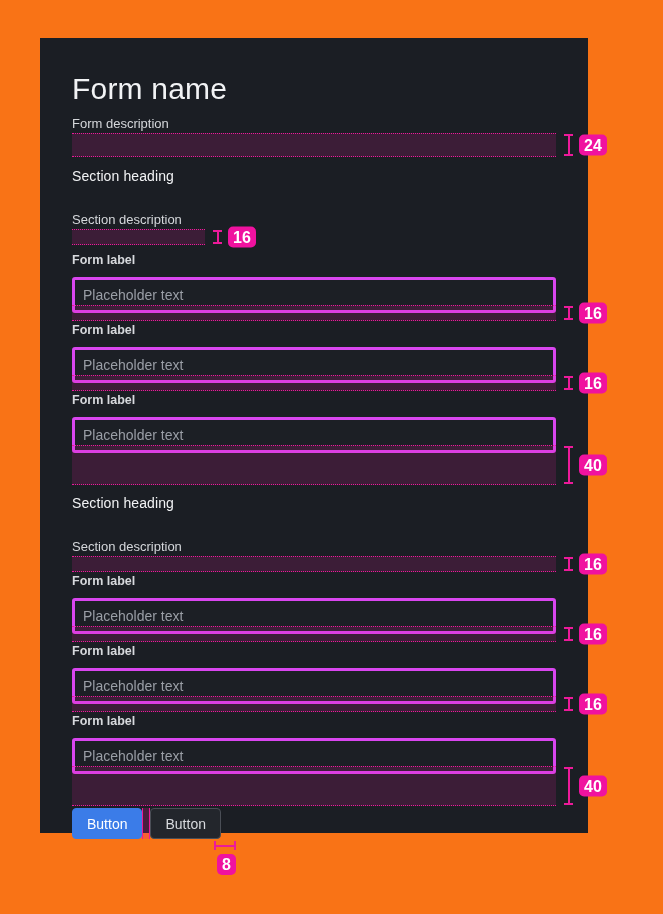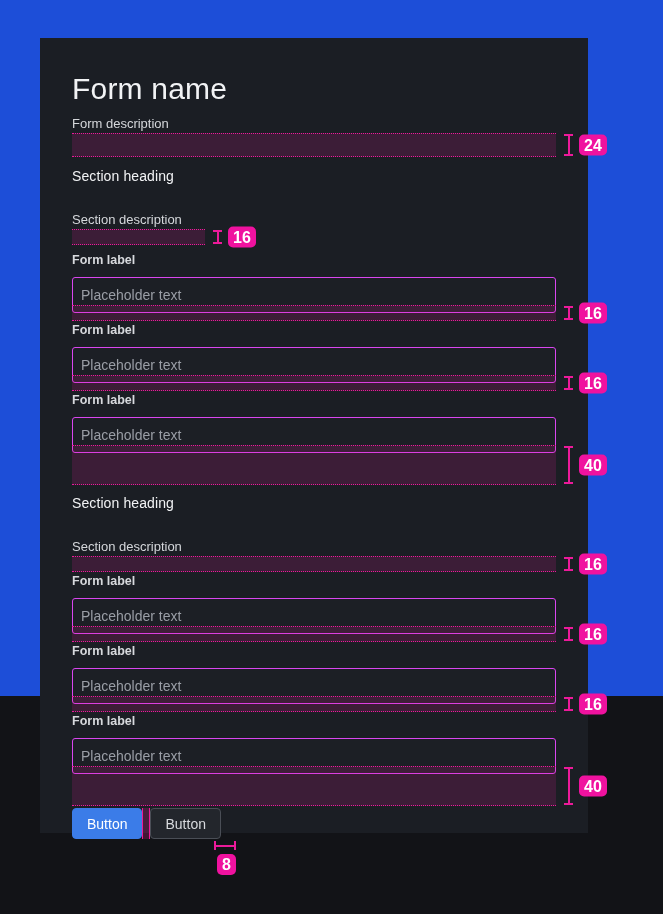--- a/index.html
+++ b/index.html
@@ -8,22 +8,22 @@
     width: 663px;
     height: 914px;
     background: #121317;
     font-family: "Liberation Sans", sans-serif;
     overflow: hidden;
   }
 
   #stage {
     position: relative;
     width: 663px;
-    height: 696px;
-    background: #1d4ed8;
+    height: 914px;
+    background: #f97316;
   }
 
   
   .card {
     position: absolute;
     left: 40px;
     top: 38px;
     width: 548px;
     height: 795px;
     background: #1b1e24;
@@ -67,21 +67,21 @@
     line-height: 15px;
     color: #d7d9dd;
     font-weight: 700;
   }
 
   
   .input {
     width: 484px;
     height: 36px;
     background: #1c1f25;
-    border: 1px solid #d946ef;
+    border: 3px solid #d946ef;
     border-radius: 3px;
     display: flex;
     align-items: center;
     padding: 0 8px;
   }
 
   .input .ph {
     font-size: 14px;
     color: #9a9ea6;
     font-family: "Liberation Sans", sans-serif;

